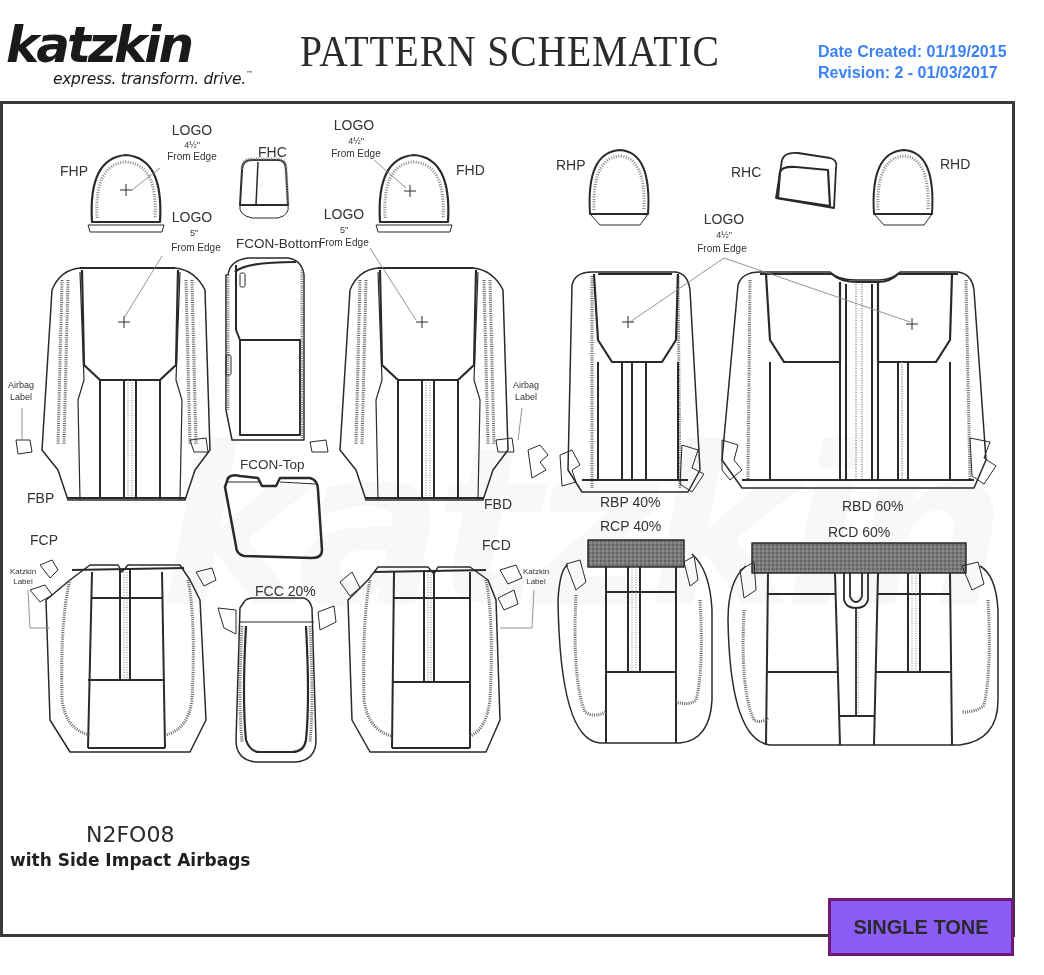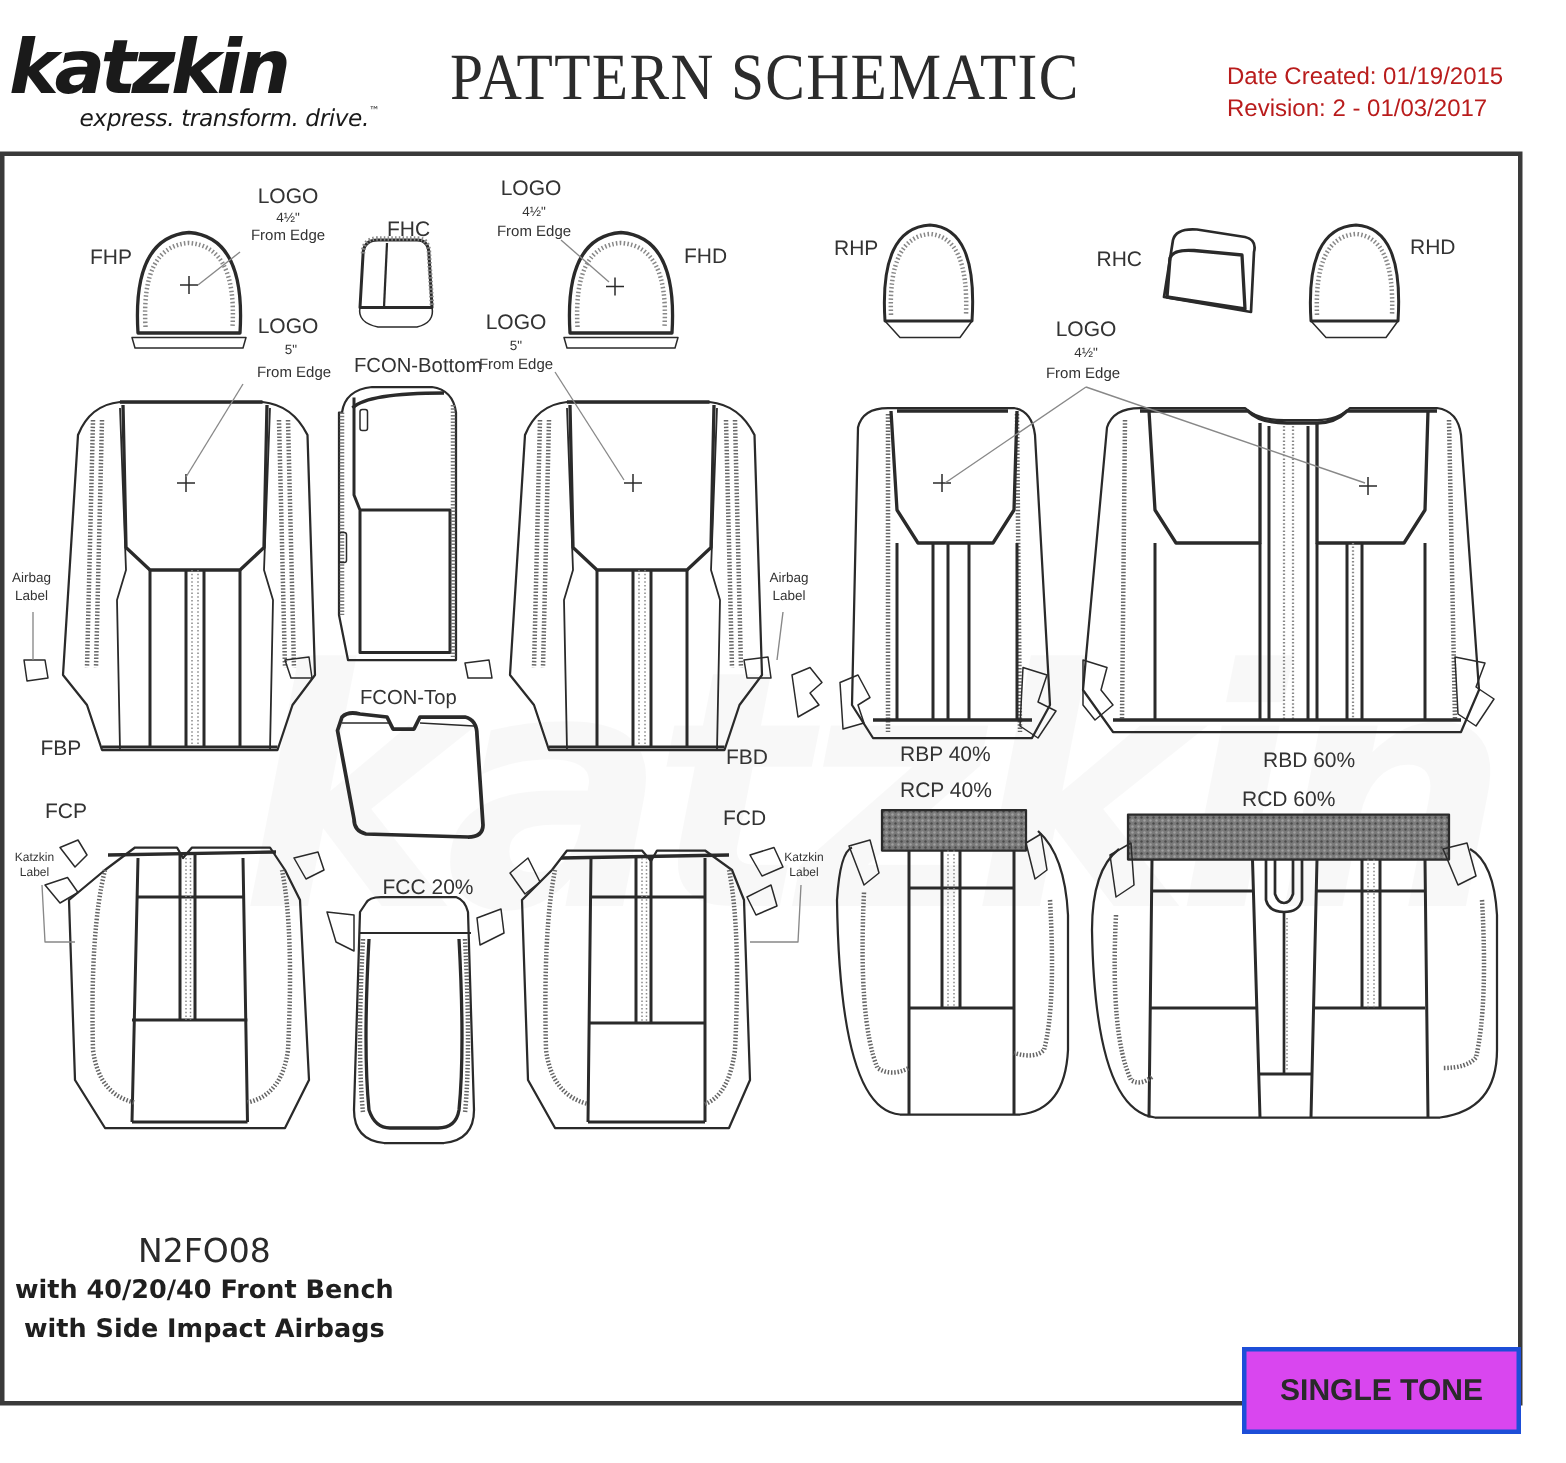--- a/index.html
+++ b/index.html
@@ -3,29 +3,29 @@
 <meta charset="utf-8">
 <style>
   html, body { margin: 0; padding: 0; background: #ffffff; }
   body { width: 1044px; height: 975px; position: relative; overflow: hidden; font-family: "Liberation Sans", sans-serif; color: #333; }
   .header { position: absolute; left: 0; top: 0; width: 1044px; height: 100px; }
   .logo { position: absolute; left: 6px; top: 18px; }
   .logo-word { font-family: "DejaVu Sans", sans-serif; font-weight: bold; font-style: italic; font-size: 50px; letter-spacing: -3px; color: #1a1a1a; line-height: 54px; }
   .logo-tag { font-family: "DejaVu Sans", sans-serif; font-style: italic; font-size: 15.5px; color: #1a1a1a; letter-spacing: -0.3px; margin-top: -2px; margin-left: 47px; }
   .logo-tm { font-size: 7px; vertical-align: top; }
   .title { position: absolute; left: 300px; top: 26px; font-family: "Liberation Serif", serif; font-size: 44px; letter-spacing: 1px; color: #2b2b2b; transform: scaleX(0.9); transform-origin: left; }
-  .meta { position: absolute; left: 818px; top: 41px; font-size: 16px; color: #b91c1c; line-height: 21px; }
+  .meta { position: absolute; left: 818px; top: 41px; font-size: 16px; color: #3b82f6; line-height: 21px; font-weight: bold; }
   .frame { position: absolute; left: 0; top: 101px; width: 1015px; height: 836px; border: 3px solid #3a3a3a; border-right-width: 3px; box-sizing: border-box; }
   .diagram { position: absolute; left: 0; top: 0; }
   .lbl { font-family: "Liberation Sans", sans-serif; fill: #333; }
   .info { position: absolute; left: 10px; top: 822px; text-align: center; }
   .code { font-family: "DejaVu Sans", sans-serif; font-size: 22px; color: #2a2a2a; }
   .desc { font-family: "DejaVu Sans", sans-serif; font-weight: bold; font-size: 17px; color: #1f1f1f; line-height: 26px; }
   .desc .l1 { padding-left: 52px; display: block; }
-  .tone { position: absolute; left: 828px; top: 898px; width: 186px; height: 58px; background: #d946ef; border: 3px solid #1d4ed8; box-sizing: border-box; display: flex; align-items: center; justify-content: center; font-weight: bold; font-size: 20px; color: #2a2a2a; }
+  .tone { position: absolute; left: 828px; top: 898px; width: 186px; height: 58px; background: #8b5cf6; border: 3px solid #701a75; box-sizing: border-box; display: flex; align-items: center; justify-content: center; font-weight: bold; font-size: 20px; color: #2a2a2a; }
   .watermark { position: absolute; left: 160px; top: 400px; font-family: "DejaVu Sans", sans-serif; font-weight: bold; font-style: italic; font-size: 220px; color: #000; opacity: 0.025; letter-spacing: -10px; pointer-events: none; }
 </style>
 </head>
 <body>
 
 <div class="header">
   <div class="logo">
     <div class="logo-word">katzkin</div>
     <div class="logo-tag"><span>express. transform. drive.</span><span class="logo-tm">™</span></div>
   </div>
@@ -269,18 +269,17 @@
     <g>
       <text x="536" y="574" font-size="8">Katzkin</text>
       <text x="536" y="584" font-size="8">Label</text>
     </g>
   </g>
 </svg>
 
 <div class="info">
   <div class="code">N2FO08</div>
   <div class="desc">
-    <span style="display:block">with 40/20/40 Front Bench</span>
     <span style="display:block">with Side Impact Airbags</span>
   </div>
 </div>
 
 <div class="tone">SINGLE TONE</div>
 
 </body></html>

